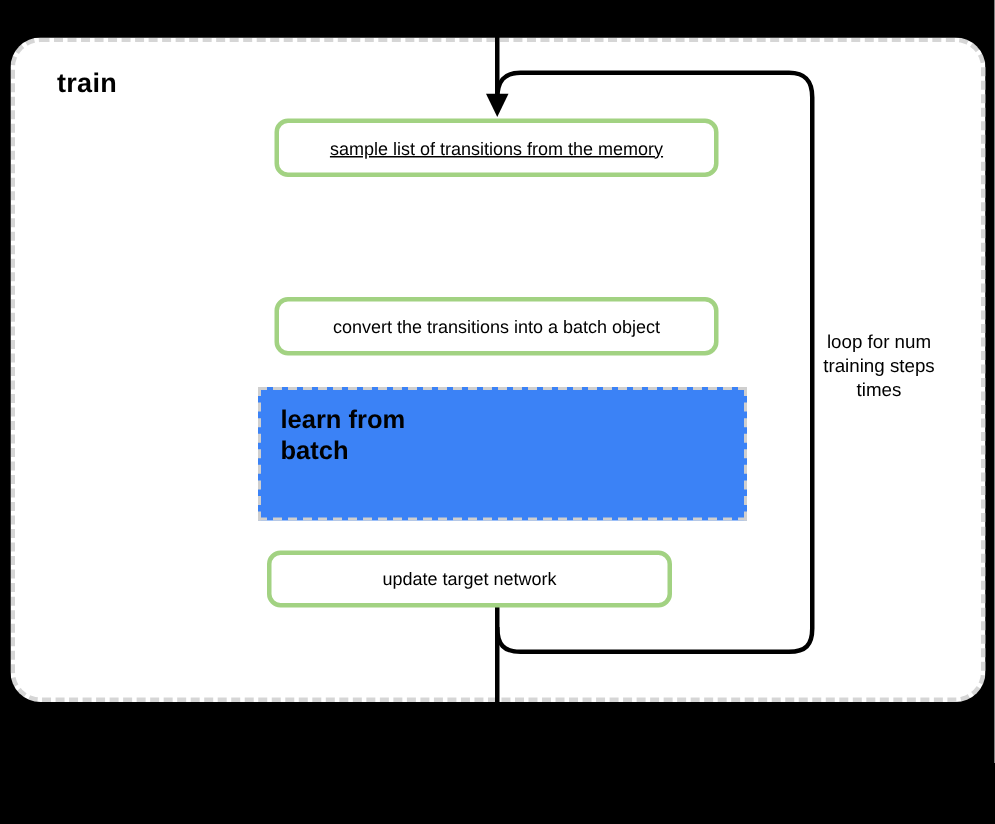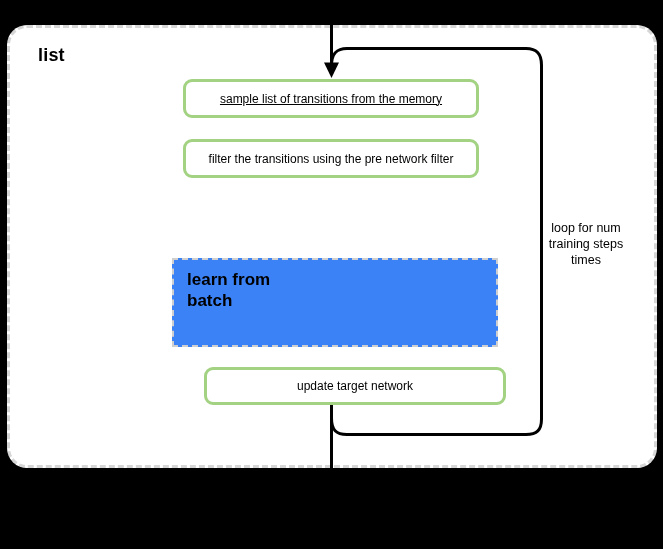--- a/index.html
+++ b/index.html
@@ -24,21 +24,21 @@
   svg.lines .fill{fill:var(--line,#000);stroke:none;}
   .step{
     position:absolute;left:183px;width:296px;height:39px;box-sizing:border-box;
     background:#fff;border:3px solid var(--step-border,#a2d282);border-radius:9px;
     display:flex;align-items:center;justify-content:center;
     font-size:12px;text-align:center;
   }
   .step.s1{top:79px;text-decoration:underline;}
   .step.s2{top:139px;}
   .step.s3{top:198px;}
-  .step.update{left:204px;top:367px;width:302px;height:38px;}
+  .step.update{left:178px;top:367px;width:270px;height:38px;}
   .subroutine{
     position:absolute;left:172px;top:258px;width:326px;height:89px;box-sizing:border-box;
     background:#3b82f6;border:2px dashed var(--subroutine-border,#cfcfcf);
     padding:9px 0 0 13px;
   }
   .subroutine .label{
     display:block;width:112px;
     font-size:17px;font-weight:bold;line-height:21px;
   }
   .loop-note{
@@ -46,33 +46,33 @@
     font-size:12.5px;font-weight:normal;line-height:16px;text-align:center;
   }
 </style>
 </head>
 <body style="--background: #000000; --container-fill: #ffffff; --container-border: #d6d6d6; --step-border: #a2d282; --subroutine-border: #cfcfcf; --line: #000000; --text: #000000;">
 
 <div class="stage">
 
   <div class="container"></div>
 
-  <div class="group-title">list</div>
+  <div class="group-title">train</div>
 
   <svg class="lines" viewBox="0 0 663 549">
     <line class="stroke" x1="331.5" y1="0" x2="331.5" y2="66"></line>
     <polygon class="fill" points="324,62.5 339,62.5 331.5,78"></polygon>
     <path class="stroke" d="M 331.5 66 C 331.5 54 336 48.5 347 48.5 L 526 48.5 C 537 48.5 541.5 54 541.5 65 L 541.5 419 C 541.5 430 537 434.5 526 434.5 L 347 434.5 C 336 434.5 331.5 430 331.5 418"></path>
     <line class="stroke" x1="331.5" y1="404" x2="331.5" y2="470"></line>
   </svg>
 
   <div class="step s1">sample list of transitions from the memory</div>
 
-  <div class="step s2">filter the transitions using the pre network filter</div>
 
+  <div class="step s3">convert the transitions into a batch object</div>
 
   <div class="subroutine">
     <span class="label">learn from batch</span>
   </div>
 
   <div class="step update">update target network</div>
 
   <div class="loop-note">loop for num training steps times</div>
 
 </div>

